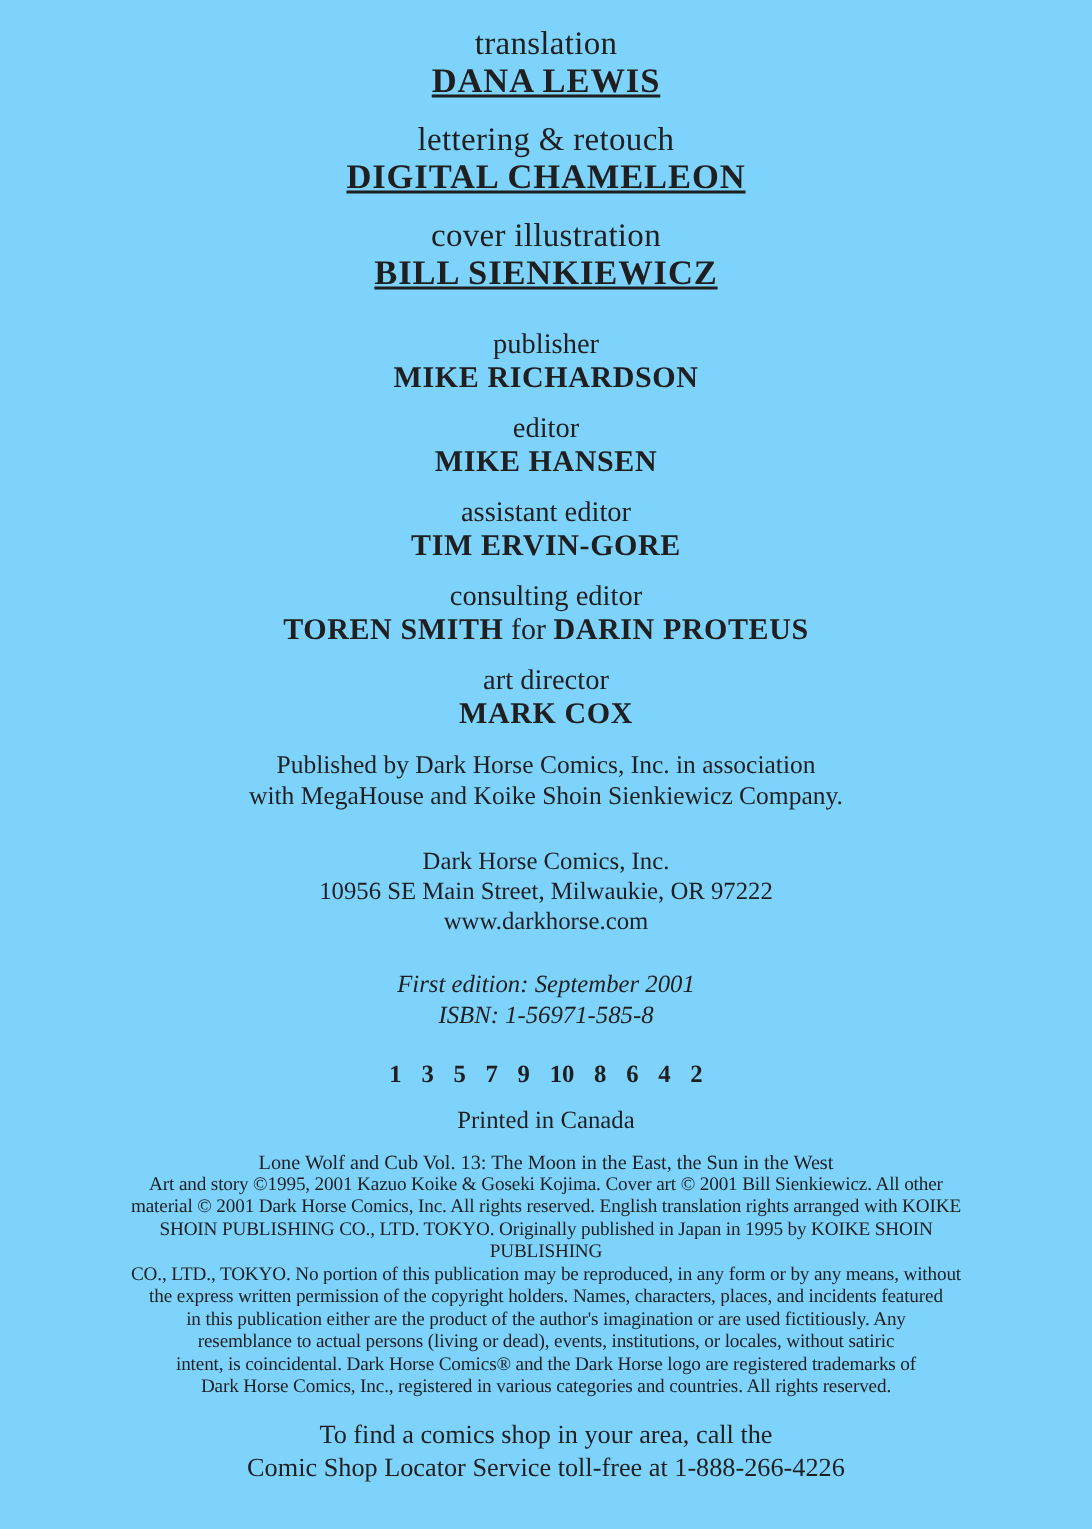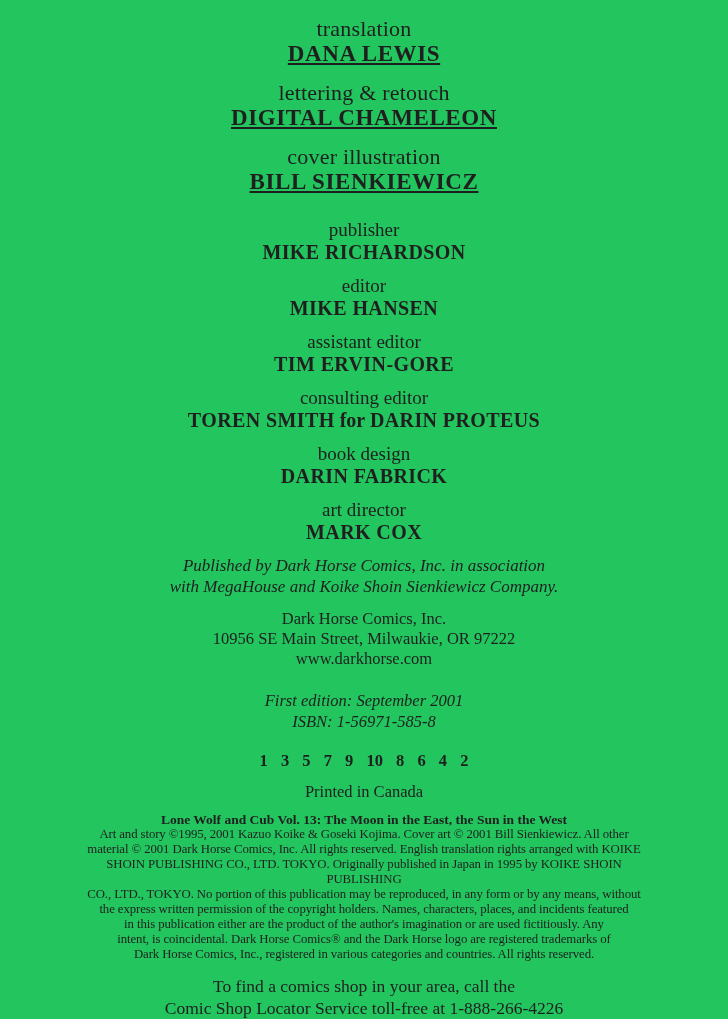--- a/index.html
+++ b/index.html
@@ -4,21 +4,21 @@
 <style>
   html, body {
     margin: 0;
     padding: 0;
     background: #ffffff;
   }
   .page {
     position: relative;
     width: 728px;
     height: 1019px;
-    background: #22c55e;
+    background: #7dd3fc;
     color: #1f1f1f;
     font-family: "Liberation Serif", "DejaVu Serif", serif;
     text-align: center;
     overflow: hidden;
     box-sizing: border-box;
     padding-top: 16px;
   }
   
   .credits-lg .credit { margin-bottom: 13px; }
   .credits-lg .role {
@@ -40,30 +40,29 @@
     font-size: 19px;
     line-height: 22px;
   }
   .credits-sm .name {
     font-size: 20px;
     line-height: 23px;
     font-weight: bold;
     letter-spacing: 0.4px;
   }
   .credits-sm .name .plain {
-    font-weight: bold;
+    font-weight: normal;
     letter-spacing: 0;
   }
   .pub-note {
     font-size: 17px;
     line-height: 21px;
-    font-style: italic;
   }
   .address {
-    margin-top: 12px;
+    margin-top: 23px;
     font-size: 16.5px;
     line-height: 20px;
   }
   .edition {
     margin-top: 21px;
     font-size: 16.5px;
     line-height: 21px;
     font-style: italic;
   }
   .print-run {
@@ -80,21 +79,21 @@
   }
   .legal {
     margin-top: 11px;
     width: 584px;
     margin-left: auto;
     margin-right: auto;
   }
   .legal-title {
     font-size: 13.5px;
     line-height: 15px;
-    font-weight: bold;
+    font-weight: normal;
   }
   .legal-line {
     font-size: 12.8px;
     line-height: 15px;
     letter-spacing: -0.1px;
   }
   .footer {
     margin-top: 13px;
     font-size: 17.5px;
     line-height: 22px;
@@ -131,24 +130,20 @@
     </div>
     <div class="credit">
       <div class="role">assistant editor</div>
       <div class="name">TIM ERVIN-GORE</div>
     </div>
     <div class="credit">
       <div class="role">consulting editor</div>
       <div class="name"><span>TOREN SMITH</span><span class="plain"> for </span><span>DARIN PROTEUS</span></div>
     </div>
     <div class="credit">
-      <div class="role">book design</div>
-      <div class="name">DARIN FABRICK</div>
-    </div>
-    <div class="credit">
       <div class="role">art director</div>
       <div class="name">MARK COX</div>
     </div>
   </section>
 
   <div class="pub-note">
     <div>Published by Dark Horse Comics, Inc. in association</div>
     <div>with MegaHouse and Koike Shoin Sienkiewicz Company.</div>
   </div>
 
@@ -168,20 +163,21 @@
   <div class="printed-in">Printed in Canada</div>
 
   <div class="legal">
     <div class="legal-title">Lone Wolf and Cub Vol. 13: The Moon in the East, the Sun in the West</div>
     <div class="legal-line">Art and story ©1995, 2001 Kazuo Koike &amp; Goseki Kojima. Cover art © 2001 Bill Sienkiewicz. All other</div>
     <div class="legal-line">material © 2001 Dark Horse Comics, Inc. All rights reserved. English translation rights arranged with KOIKE</div>
     <div class="legal-line">SHOIN PUBLISHING CO., LTD. TOKYO. Originally published in Japan in 1995 by KOIKE SHOIN PUBLISHING</div>
     <div class="legal-line">CO., LTD., TOKYO. No portion of this publication may be reproduced, in any form or by any means, without</div>
     <div class="legal-line">the express written permission of the copyright holders. Names, characters, places, and incidents featured</div>
     <div class="legal-line">in this publication either are the product of the author's imagination or are used fictitiously. Any</div>
+    <div class="legal-line">resemblance to actual persons (living or dead), events, institutions, or locales, without satiric</div>
     <div class="legal-line">intent, is coincidental. Dark Horse Comics® and the Dark Horse logo are registered trademarks of</div>
     <div class="legal-line">Dark Horse Comics, Inc., registered in various categories and countries. All rights reserved.</div>
   </div>
 
   <div class="footer">
     <div>To find a comics shop in your area, call the</div>
     <div>Comic Shop Locator Service toll-free at 1-888-266-4226</div>
   </div>
 
 </div>

